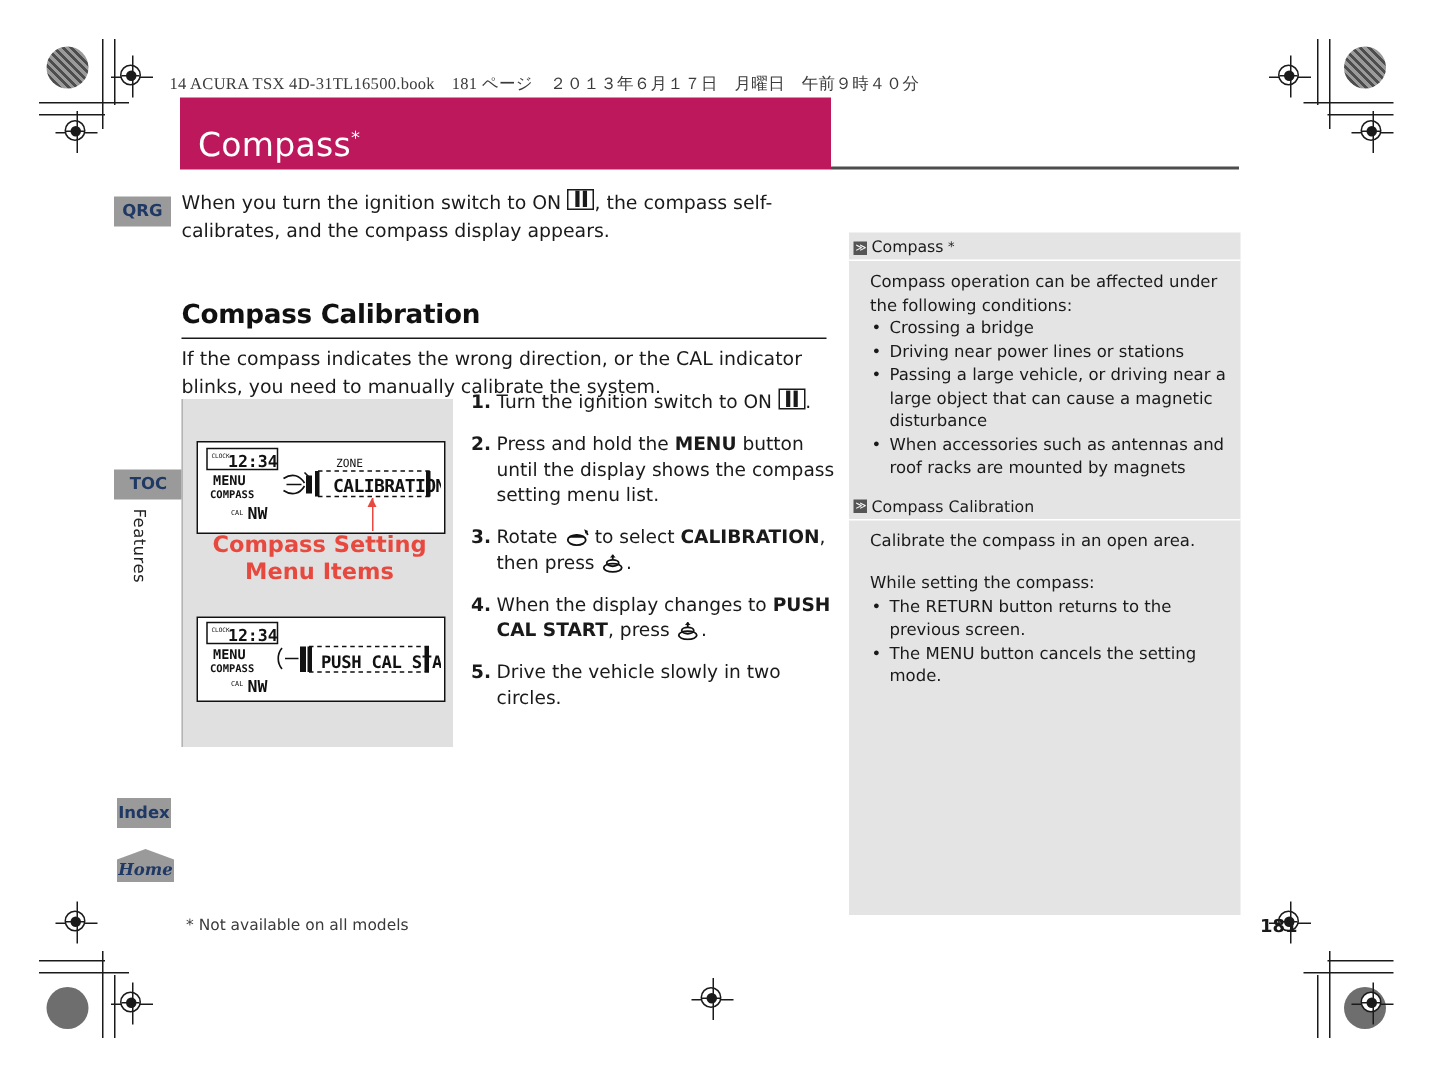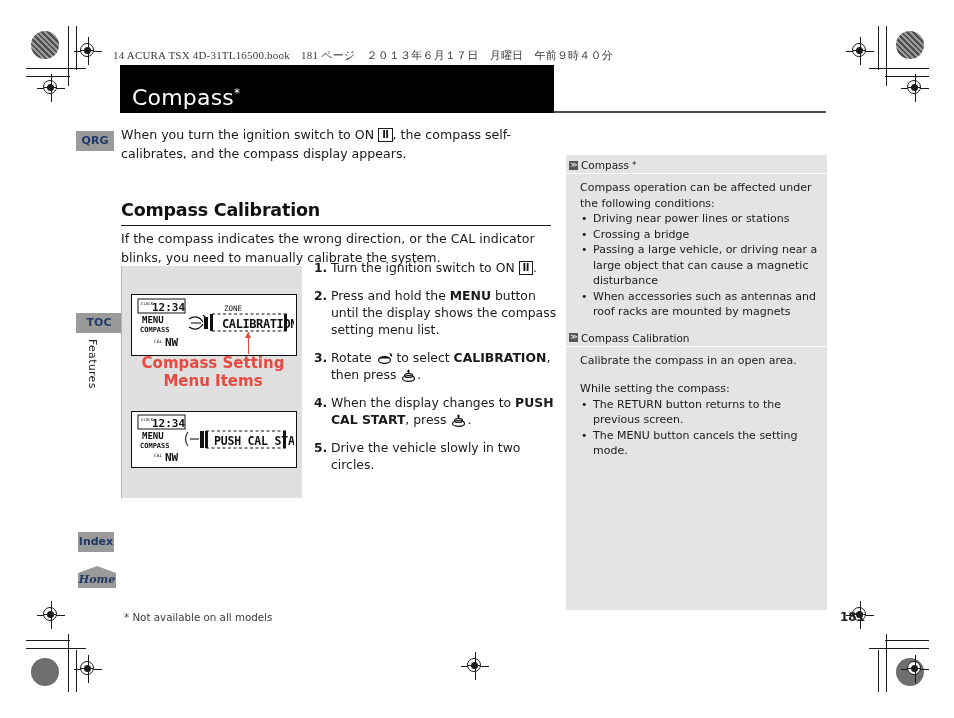--- a/index.html
+++ b/index.html
@@ -84,21 +84,21 @@
     white-space: nowrap;
   }
 
   
   .title-bar {
     position: absolute;
     left: 120px;
     top: 65px;
     width: 434px;
     height: 48px;
-    background: #000000;
+    background: #be185d;
   }
   .title-bar .title-text {
     position: absolute;
     left: 12px;
     bottom: 3px;
     color: #ffffff;
     font-size: 22px;
     font-family: "DejaVu Sans", sans-serif;
     letter-spacing: 0.2px;
   }
@@ -166,21 +166,21 @@
     width: 440px;
     font-size: 12.6px;
     line-height: 19px;
     color: #1a1a1a;
     font-family: "DejaVu Sans", sans-serif;
   }
   .keybox {
     display: inline-block;
     border: 1px solid #1a1a1a;
     padding: 0 3px;
-    font-size: 10px;
+    font-size: 15px;
     line-height: 12px;
     font-weight: bold;
     vertical-align: 1px;
     letter-spacing: -0.5px;
   }
 
   h2.section {
     position: absolute;
     left: 121px;
     top: 200px;
@@ -547,22 +547,22 @@
   <div class="notes" id="notes-container">
       <div class="note-head">
         <span class="note-marker">≫</span>
         <span>Compass</span>
         <sup>*</sup>
       </div>
       <div class="note-divider"></div>
       <div class="note-body">
         <div>Compass operation can be affected under the following conditions:</div>
         <ul>
+          <li>Crossing a bridge</li>
           <li>Driving near power lines or stations</li>
-          <li>Crossing a bridge</li>
           <li>Passing a large vehicle, or driving near a large object that can cause a magnetic disturbance</li>
           <li>When accessories such as antennas and roof racks are mounted by magnets</li>
         </ul>
       </div>
       <div class="note-head">
         <span class="note-marker">≫</span>
         <span>Compass Calibration</span>
       </div>
       <div class="note-divider"></div>
       <div class="note-body">

